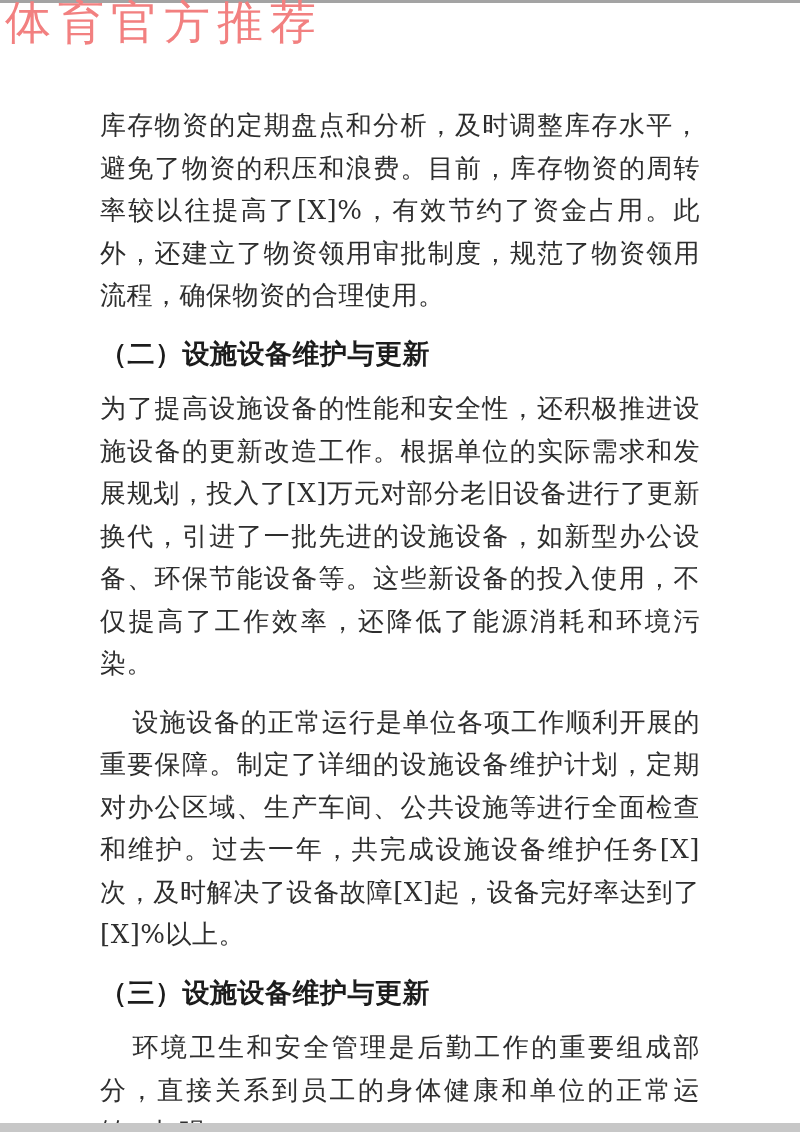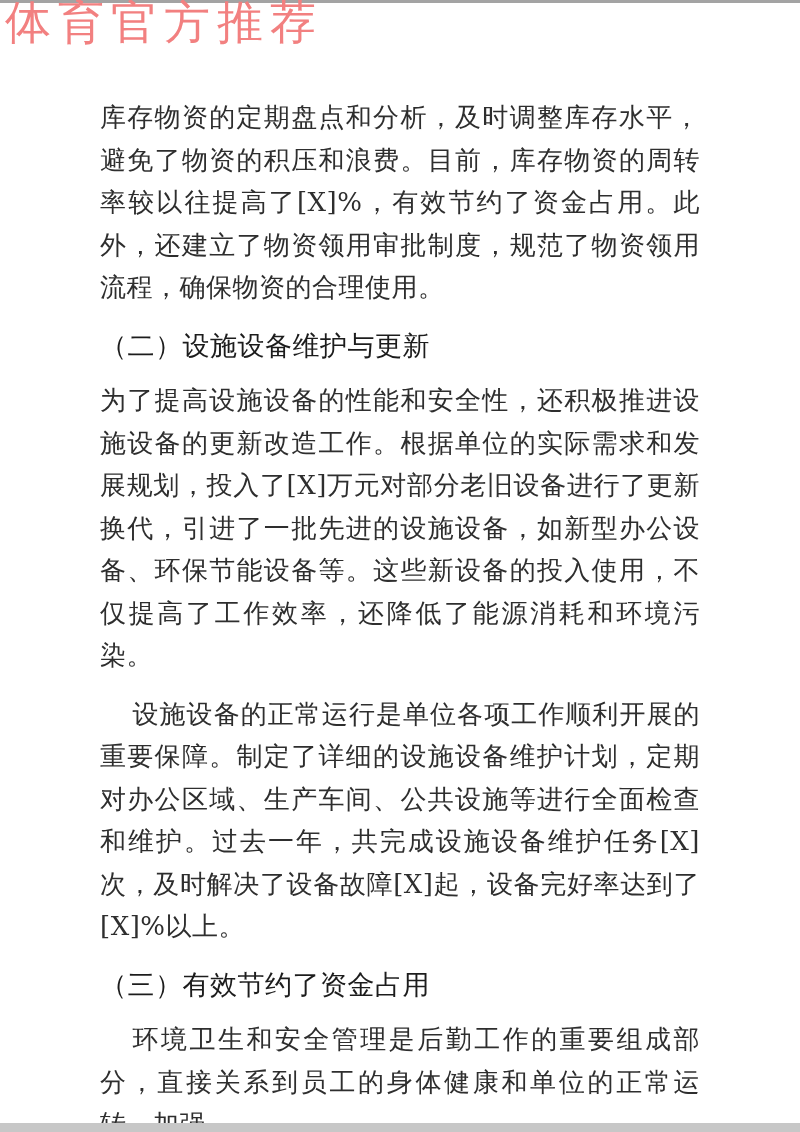--- a/index.html
+++ b/index.html
@@ -42,45 +42,45 @@
     left: 100px;
     top: 92px;
     width: 600px;
   }
   .para {
     font-size: 26px;
     line-height: 42.5px;
     color: #2e2e2e;
     text-align: justify;
     text-justify: inter-ideograph;
-    margin: 4px 0 16px 0;
+    margin: 12px 0 16px 0;
     letter-spacing: 0.5px;
   }
   .para.indent {
     text-indent: 1.25em;
   }
   .heading {
     font-size: 27px;
     line-height: 42.5px;
-    font-weight: normal;
+    font-weight: bold;
     color: #1c1c1c;
     text-align: left;
     margin: 3px 0 12px 0;
     letter-spacing: 0.5px;
   }
 </style>
 </head>
 <body>
 
 <div class="top-rule"></div>
 
 <div class="watermark">体育官方推荐</div>
 
 <div class="doc">
   <p class="para">库存物资的定期盘点和分析，及时调整库存水平，避免了物资的积压和浪费。目前，库存物资的周转率较以往提高了[X]%，有效节约了资金占用。此外，还建立了物资领用审批制度，规范了物资领用流程，确保物资的合理使用。</p>
   <h2 class="heading">（二）设施设备维护与更新</h2>
   <p class="para">为了提高设施设备的性能和安全性，还积极推进设施设备的更新改造工作。根据单位的实际需求和发展规划，投入了[X]万元对部分老旧设备进行了更新换代，引进了一批先进的设施设备，如新型办公设备、环保节能设备等。这些新设备的投入使用，不仅提高了工作效率，还降低了能源消耗和环境污染。</p>
   <p class="para indent">设施设备的正常运行是单位各项工作顺利开展的重要保障。制定了详细的设施设备维护计划，定期对办公区域、生产车间、公共设施等进行全面检查和维护。过去一年，共完成设施设备维护任务[X]次，及时解决了设备故障[X]起，设备完好率达到了[X]%以上。</p>
-  <h2 class="heading">（三）有效节约了资金占用</h2>
+  <h2 class="heading">（三）设施设备维护与更新</h2>
   <p class="para indent">环境卫生和安全管理是后勤工作的重要组成部分，直接关系到员工的身体健康和单位的正常运转。加强</p>
 </div>
 
 <div class="bottom-rule"></div>
 
 </body></html>

